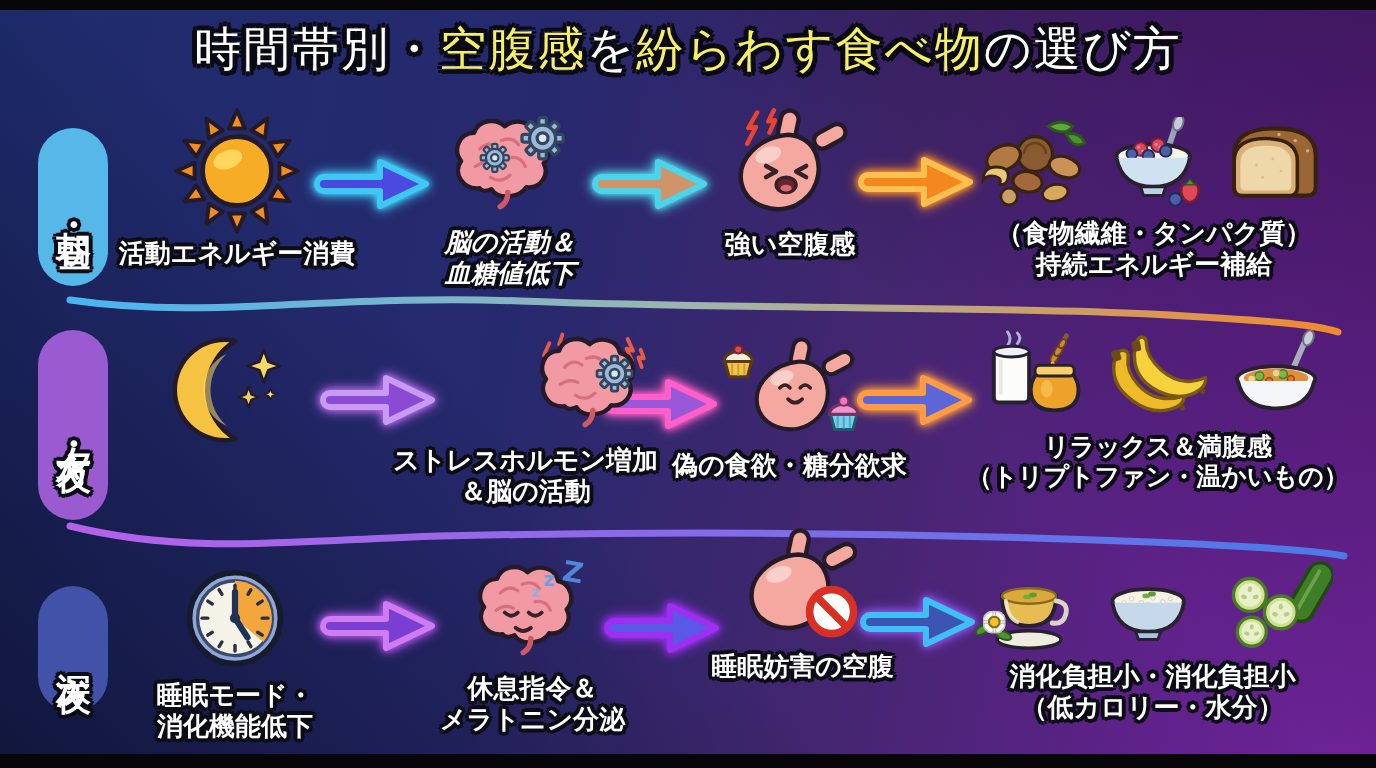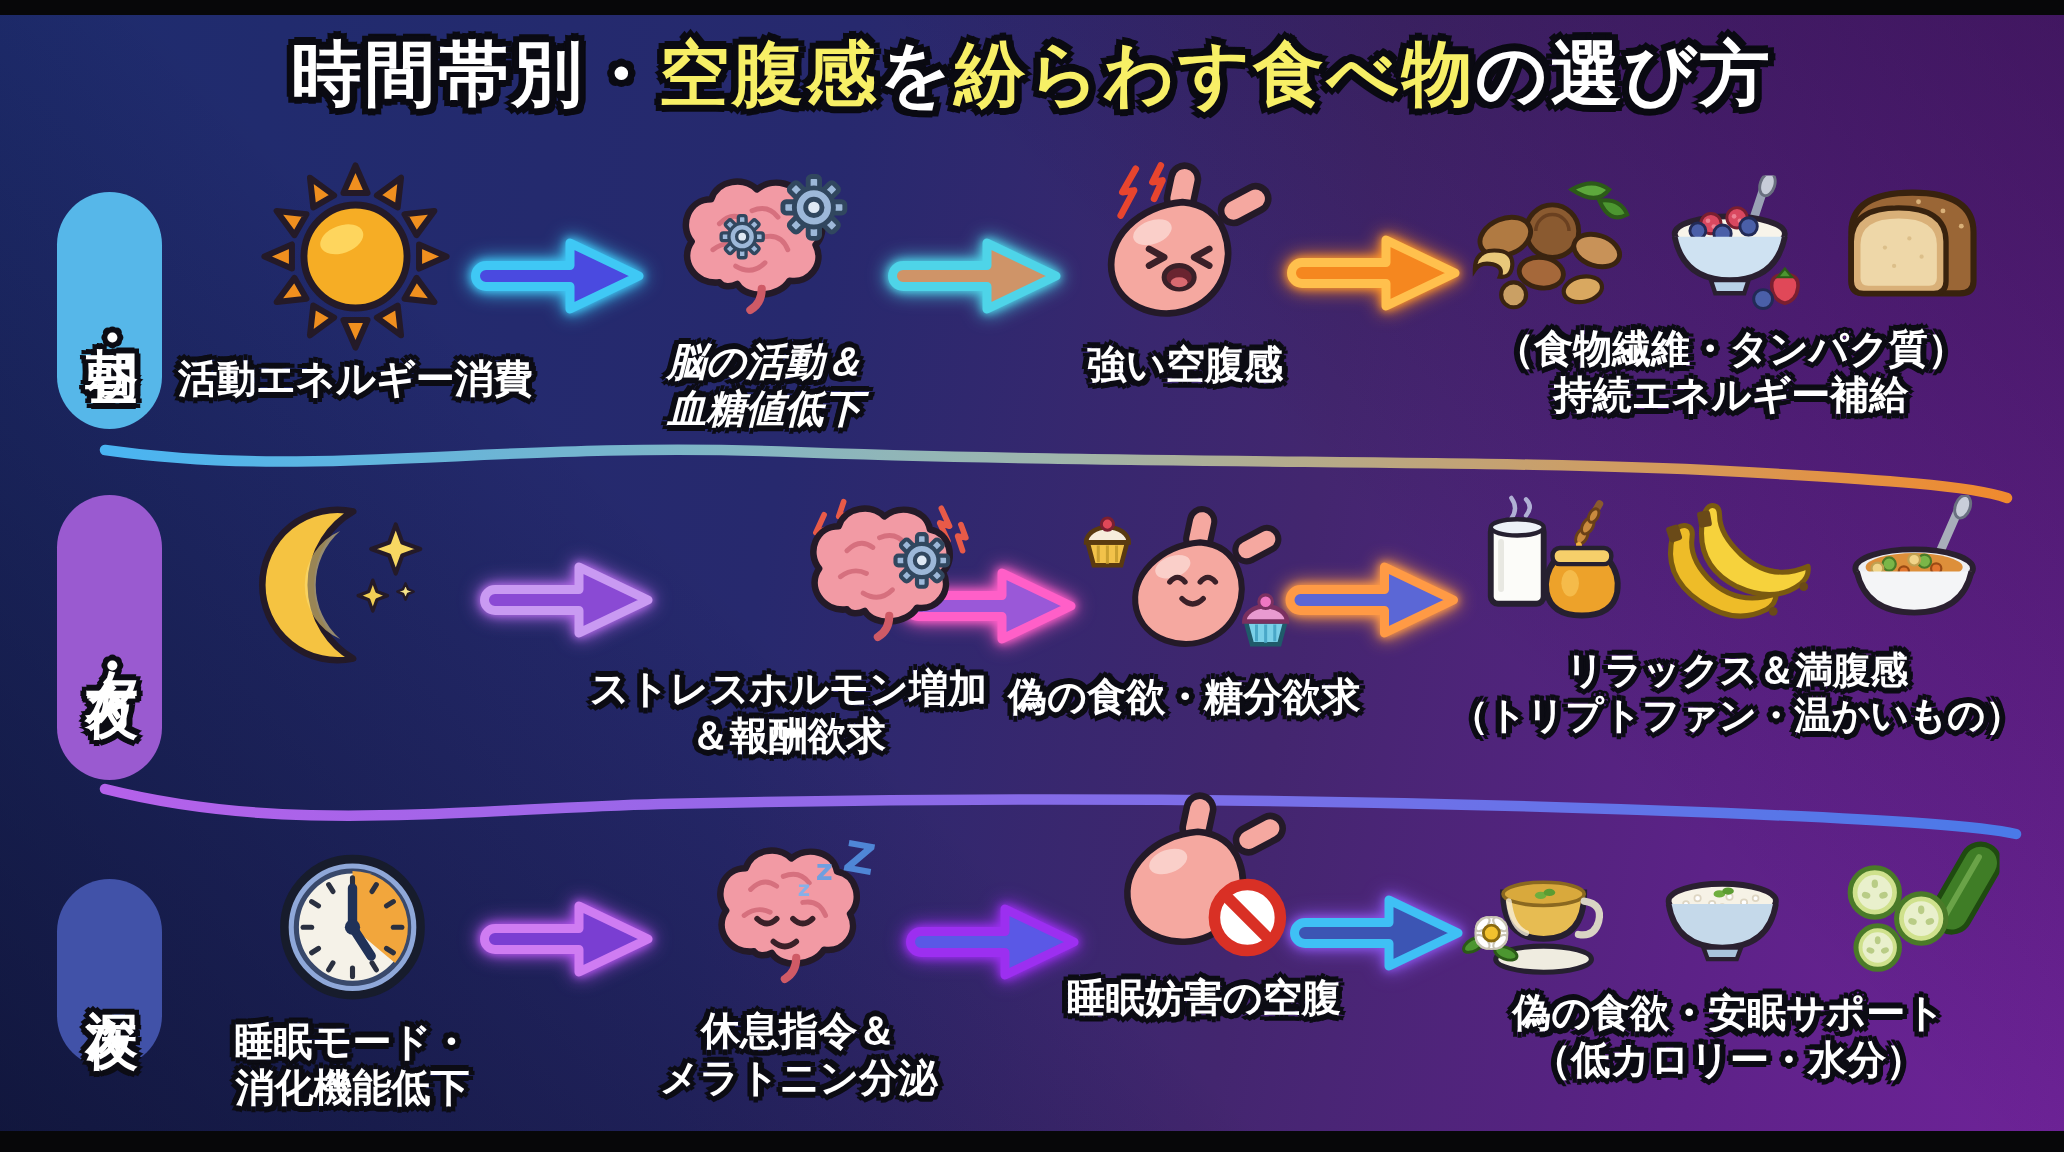--- a/index.html
+++ b/index.html
@@ -7,21 +7,21 @@
     font-family:"DejaVu Sans","Liberation Sans",sans-serif;
     background:linear-gradient(100deg,#1e2c6e 0%,#27296e 38%,#43266f 62%,#5c2287 82%,#6f2399 100%);}
   .canvas::before{content:"";position:absolute;inset:0;pointer-events:none;
     background:linear-gradient(45deg,rgba(5,5,20,.55),rgba(5,5,20,0) 40%),
                linear-gradient(225deg,rgba(10,5,25,.40),rgba(10,5,25,0) 38%);}
   .bar{position:absolute;left:0;right:0;background:#070709;z-index:9;}
   .bar.top{top:0;height:10px;}
   .bar.bottom{bottom:0;height:14px;}
 
   .title{position:absolute;top:18px;left:0;right:0;text-align:center;z-index:5;
-    font-size:47px;font-weight:bold;letter-spacing:2px;color:#ffffff;white-space:nowrap;
+    font-size:47px;font-weight:normal;letter-spacing:2px;color:#ffffff;white-space:nowrap;
     text-shadow:-4px -4px 0 #0a0a12,4px -4px 0 #0a0a12,-4px 4px 0 #0a0a12,4px 4px 0 #0a0a12,
       -5px 0 0 #0a0a12,5px 0 0 #0a0a12,0 -5px 0 #0a0a12,0 5px 0 #0a0a12;}
   .title .yl{color:#f7ef66;}
 
   .pill{position:absolute;width:70px;border-radius:36px;display:flex;align-items:center;justify-content:center;z-index:4;}
   .pill span{writing-mode:vertical-rl;text-orientation:upright;font-size:35px;font-weight:bold;color:#fff;
     letter-spacing:3px;
     text-shadow:-3px -3px 0 #0c0c14,3px -3px 0 #0c0c14,-3px 3px 0 #0c0c14,3px 3px 0 #0c0c14,
       -4px 0 0 #0c0c14,4px 0 0 #0c0c14,0 -4px 0 #0c0c14,0 4px 0 #0c0c14;}
   .pill.p1{background:#56b7e9;left:38px;top:128px;height:158px;}
@@ -272,21 +272,21 @@
             <rect x="-19" y="-3.5" width="38" height="7" rx="2"></rect>
             <rect x="-3.5" y="-19" width="7" height="38" rx="2" transform="rotate(45)"></rect>
             <rect x="-19" y="-3.5" width="38" height="7" rx="2" transform="rotate(45)"></rect>
           </g>
         <circle r="12" fill="#9db8d9" stroke="#31475f" stroke-width="3"></circle>
           <circle r="5" fill="#dfe9f5" stroke="#31475f" stroke-width="3"></circle>
       </g>
     </svg>
     <div class="lbl">
         <span>ストレスホルモン増加</span>
-        <span>＆報酬欲求</span>
+        <span>＆脳の活動</span>
       </div>
   </div>
 
   <div class="arrow a-r2a2" style="left:600px;top:372px;">
     <svg viewBox="0 0 124 64">
         <path d="M68 10 L114 32 L68 54 V39 H12 A7 7 0 0 1 12 25 H68 Z"></path>
       </svg>
   </div>
 
   <div class="group" style="left:662px;top:334px;width:255px;">
@@ -503,17 +503,17 @@
             <ellipse cx="60" cy="56" rx="2.2" ry="3" fill="#b9cc86" transform="rotate(-70 60 56)"></ellipse>
           <circle cx="36" cy="74" r="15" fill="#cfe18c" stroke="#4a7a28" stroke-width="3.5"></circle>
             <circle cx="36" cy="74" r="10.5" fill="#e9f0cc"></circle>
           <ellipse cx="36" cy="69" rx="2" ry="2.8" fill="#b9cc86"></ellipse>
             <ellipse cx="41" cy="76" rx="2" ry="2.8" fill="#b9cc86" transform="rotate(70 41 76)"></ellipse>
             <ellipse cx="31" cy="76" rx="2" ry="2.8" fill="#b9cc86" transform="rotate(-70 31 76)"></ellipse>
         </g>
       </svg>
     </div>
     <div class="lbl">
-        <span>偽の食欲・安眠サポート</span>
+        <span>消化負担小・消化負担小</span>
         <span>（低カロリー・水分）</span>
       </div>
   </div>
 </div>
 
 </body></html>

